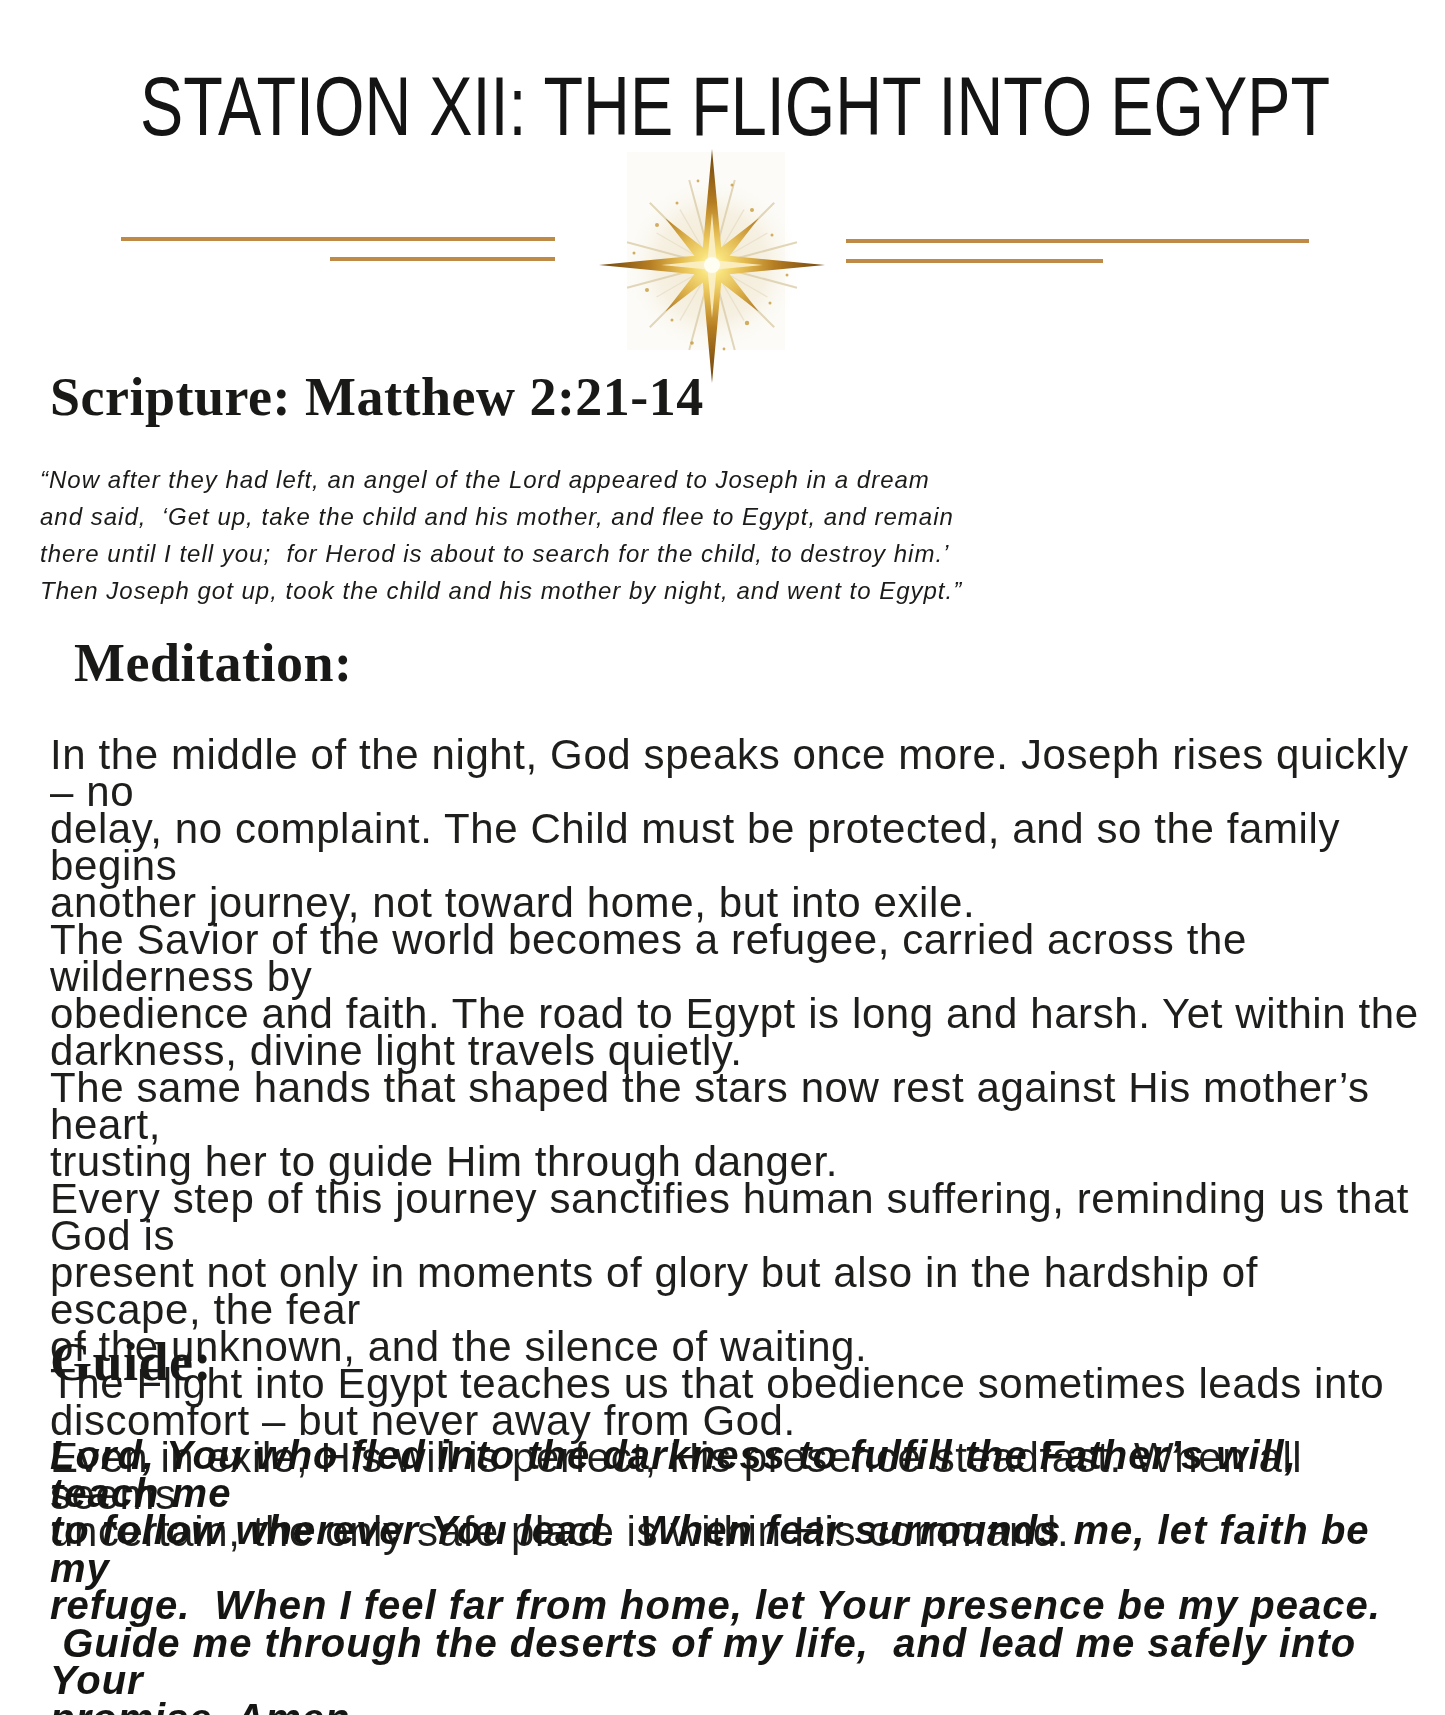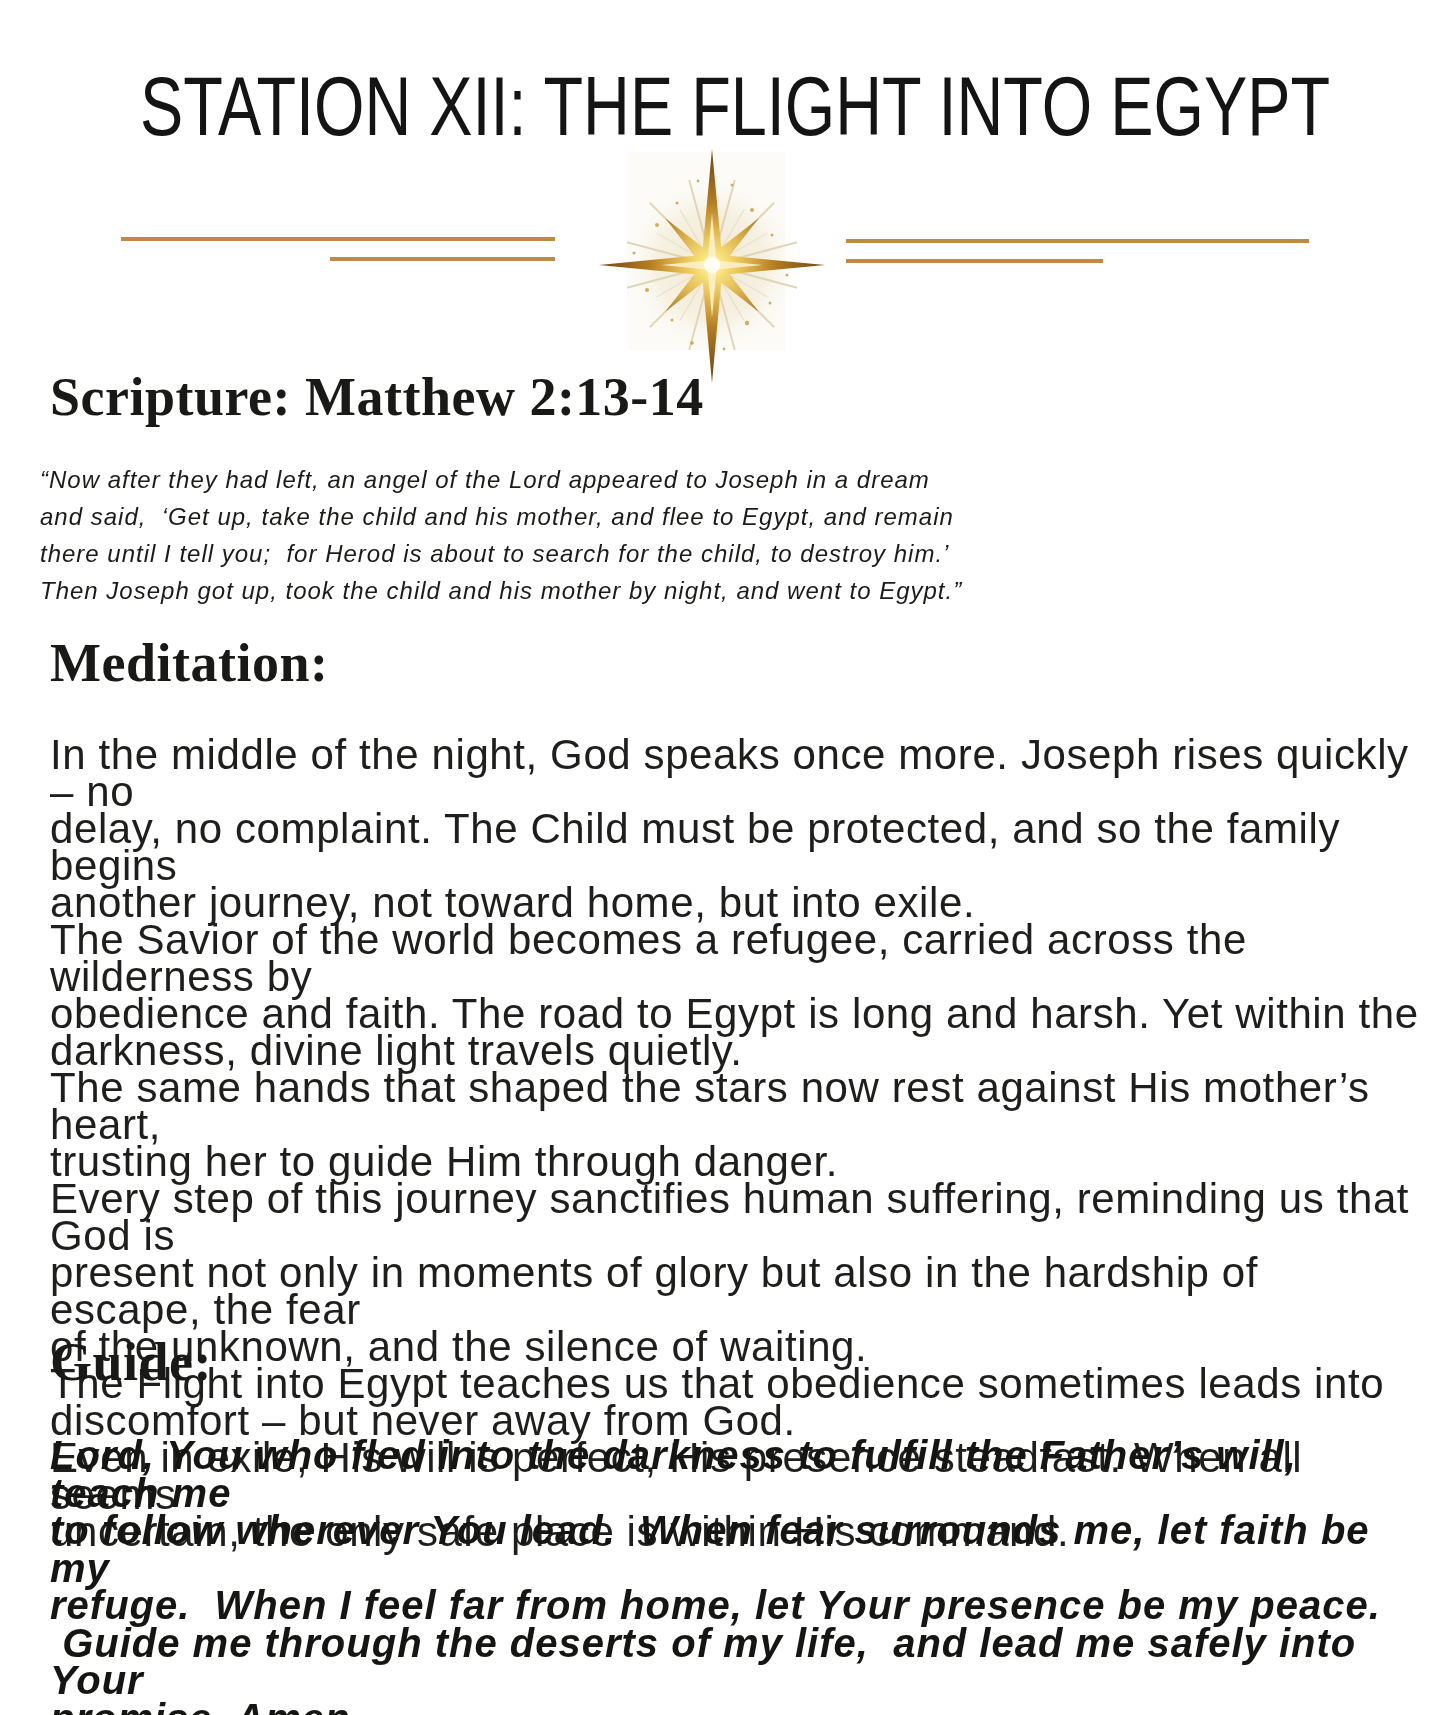--- a/index.html
+++ b/index.html
@@ -19,21 +19,21 @@
   .line-ls{left:330px; top:257px; width:225px;}
   .line-rl{left:846px; top:239px; width:463px;}
   .line-rs{left:846px; top:259px; width:257px;}
   .star-svg{left:562px;top:115px;width:300px;height:300px;}
 
   
   .heading{left:50px;font-family:"Liberation Serif",serif;font-weight:700;
            font-size:54px;line-height:54px;color:#191917;letter-spacing:0.5px;
            white-space:nowrap;}
   .h-scripture{top:370px;}
-  .h-meditation{top:636px;}
+  .h-meditation{top:636px;margin-left:24px;}
   .h-prayer{top:1335px;}
 
   
   .textblock{white-space:pre-wrap;}
   .quote{left:40px;top:461px;width:1365px;text-align:left;
          font-style:italic;font-size:24px;line-height:37px;letter-spacing:1px;
          color:#1b1b19;}
   .meditation{left:50px;top:736px;width:1370px;
          font-size:42px;line-height:37px;letter-spacing:0.6px;color:#1e1e1c;}
   .prayer{left:50px;top:1437px;width:1375px;
@@ -115,21 +115,21 @@
       <circle cx="58" cy="38" r="1.5"></circle>
     <circle cx="20" cy="-80" r="1.5"></circle>
       <circle cx="-20" cy="78" r="1.8"></circle>
     <circle cx="75" cy="10" r="1.5"></circle>
       <circle cx="-78" cy="-12" r="1.5"></circle>
     <circle cx="12" cy="84" r="1.4"></circle>
       <circle cx="-14" cy="-84" r="1.4"></circle>
   </g>
 </svg>
 
-<div class="abs heading h-scripture">Scripture: Matthew 2:13-14</div>
+<div class="abs heading h-scripture">Scripture: Matthew 2:21-14</div>
 
 <div class="abs textblock quote">“Now after they had left, an angel of the Lord appeared to Joseph in a dream
 and said,  ‘Get up, take the child and his mother, and flee to Egypt, and remain
 there until I tell you;  for Herod is about to search for the child, to destroy him.’
 Then Joseph got up, took the child and his mother by night, and went to Egypt.”</div>
 
 <div class="abs heading h-meditation">Meditation:</div>
 
 <div class="abs textblock meditation">In the middle of the night, God speaks once more. Joseph rises quickly – no
 delay, no complaint. The Child must be protected, and so the family begins

